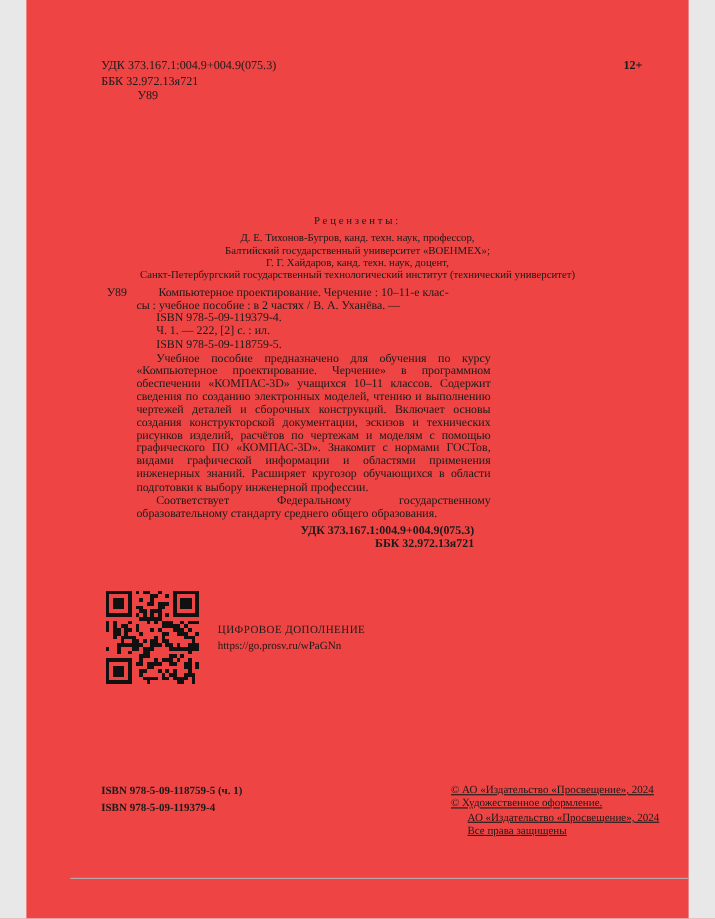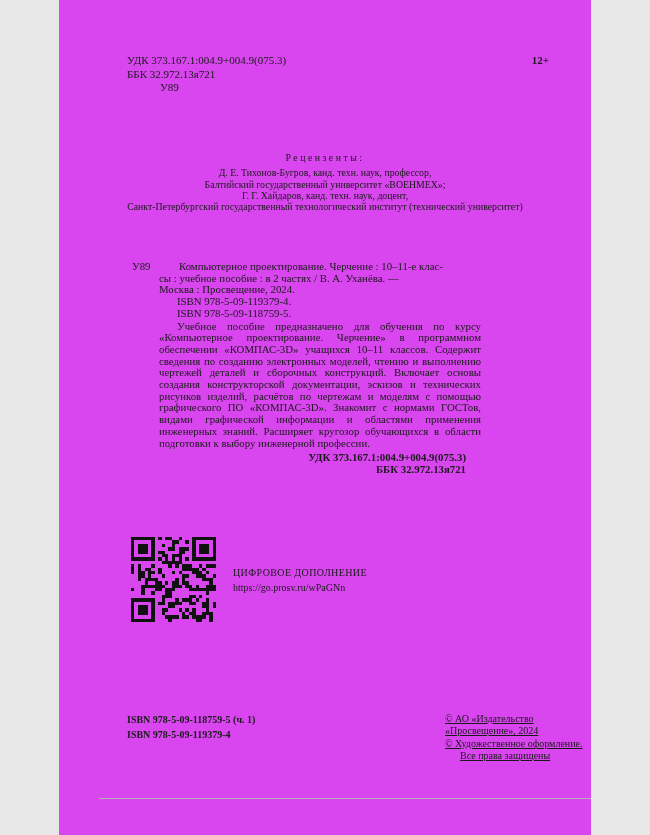--- a/index.html
+++ b/index.html
@@ -1,32 +1,32 @@
 <!DOCTYPE html>
 <html><head>
 <meta charset="utf-8">
 <style>
   html,body{margin:0;padding:0;background:#e8e8e8;}
   .page{
     position:relative;
-    width:532px;height:835px;
+    width:602px;height:835px;
     margin:0 auto;
-    background:#d946ef;
+    background:#ef4444;
     font-family:"Liberation Serif","DejaVu Serif",serif;
     color:#1a1a1a;
     overflow:hidden;
   }
   
   .top-class{position:absolute;left:68px;top:54px;font-size:11px;line-height:13.5px;}
   .top-class .code{margin-left:33px;}
   
   .age{position:absolute;right:42px;top:54px;font-size:11px;font-weight:bold;}
   
   .reviewers{position:absolute;left:0;top:152px;width:100%;text-align:center;font-size:9.8px;line-height:11.3px;}
-  .reviewers .head{letter-spacing:2.5px;margin-bottom:4px;}
+  .reviewers .head{letter-spacing:2.5px;margin-bottom:4px;margin-top:44px;}
   
   .main-col{position:absolute;left:100px;top:261px;width:322px;font-size:10.8px;line-height:11.7px;}
   .author{font-weight:bold;padding-left:20px;}
   .card{position:relative;}
   .card .ccode{position:absolute;left:-27px;top:0;}
   .card .l1{padding-left:20px;}
   .ind{padding-left:18px;}
   .annot{margin:1px 0 0 0;text-align:justify;text-indent:18px;}
   .classif{margin-top:2px;text-align:right;padding-right:15px;font-weight:bold;line-height:12.2px;}
   
@@ -61,26 +61,27 @@
     <div>Балтийский государственный университет «ВОЕНМЕХ»;</div>
     <div>Г. Г. Хайдаров, канд. техн. наук, доцент,</div>
     <div>Санкт-Петербургский государственный технологический институт (технический университет)</div>
   </div>
 
   <div class="main-col">
     <div class="card">
       <span class="ccode">У89</span>
       <div class="l1">Компьютерное проектирование. Черчение : 10–11-е клас-</div>
       <div>сы : учебное пособие : в 2 частях / В. А. Уханёва. —</div>
-      <div>Москва : Просвещение, 2024.</div>
     </div>
     <div class="ind">ISBN 978-5-09-119379-4.</div>
+    <div class="ind">Ч. 1. — 222, [2] с. : ил.</div>
     <div class="ind">ISBN 978-5-09-118759-5.</div>
 
     <p class="annot">Учебное пособие предназначено для обучения по курсу «Компьютерное проектирование. Черчение» в программном обеспечении «КОМПАС-3D» учащихся 10–11 классов. Содержит сведения по созданию электронных моделей, чтению и выполнению чертежей деталей и сборочных конструкций. Включает основы создания конструкторской документации, эскизов и технических рисунков изделий, расчётов по чертежам и моделям с помощью графического ПО «КОМПАС-3D». Знакомит с нормами ГОСТов, видами графической информации и областями применения инженерных знаний. Расширяет кругозор обучающихся в области подготовки к выбору инженерной профессии.</p>
+    <p class="annot">Соответствует Федеральному государственному образовательному стандарту среднего общего образования.</p>
 
     <div class="classif">
       <div>УДК 373.167.1:004.9+004.9(075.3)</div>
       <div>ББК 32.972.13я721</div>
     </div>
   </div>
 
   <div class="qr"><svg width="85" height="85" viewBox="0 0 85 85" fill="#111" shape-rendering="crispEdges">
         <rect x="0.0" y="0.0" width="3.4" height="3.4"></rect>
         <rect x="3.4" y="0.0" width="3.4" height="3.4"></rect>
@@ -380,19 +381,20 @@
   </div>
 
   <div class="foot-isbn">
     <div>ISBN 978-5-09-118759-5 (ч. 1)</div>
     <div>ISBN 978-5-09-119379-4</div>
   </div>
 
   <div class="foot-copy">
     <div>© АО «Издательство «Просвещение», 2024</div>
     <div>© Художественное оформление.</div>
+    <div class="cind">АО «Издательство «Просвещение», 2024</div>
     <div class="cind">Все права защищены</div>
   </div>
 
   <div class="frame-bottom"></div>
   <div class="frame-right"></div>
 
 </div>
 
 </body></html>

